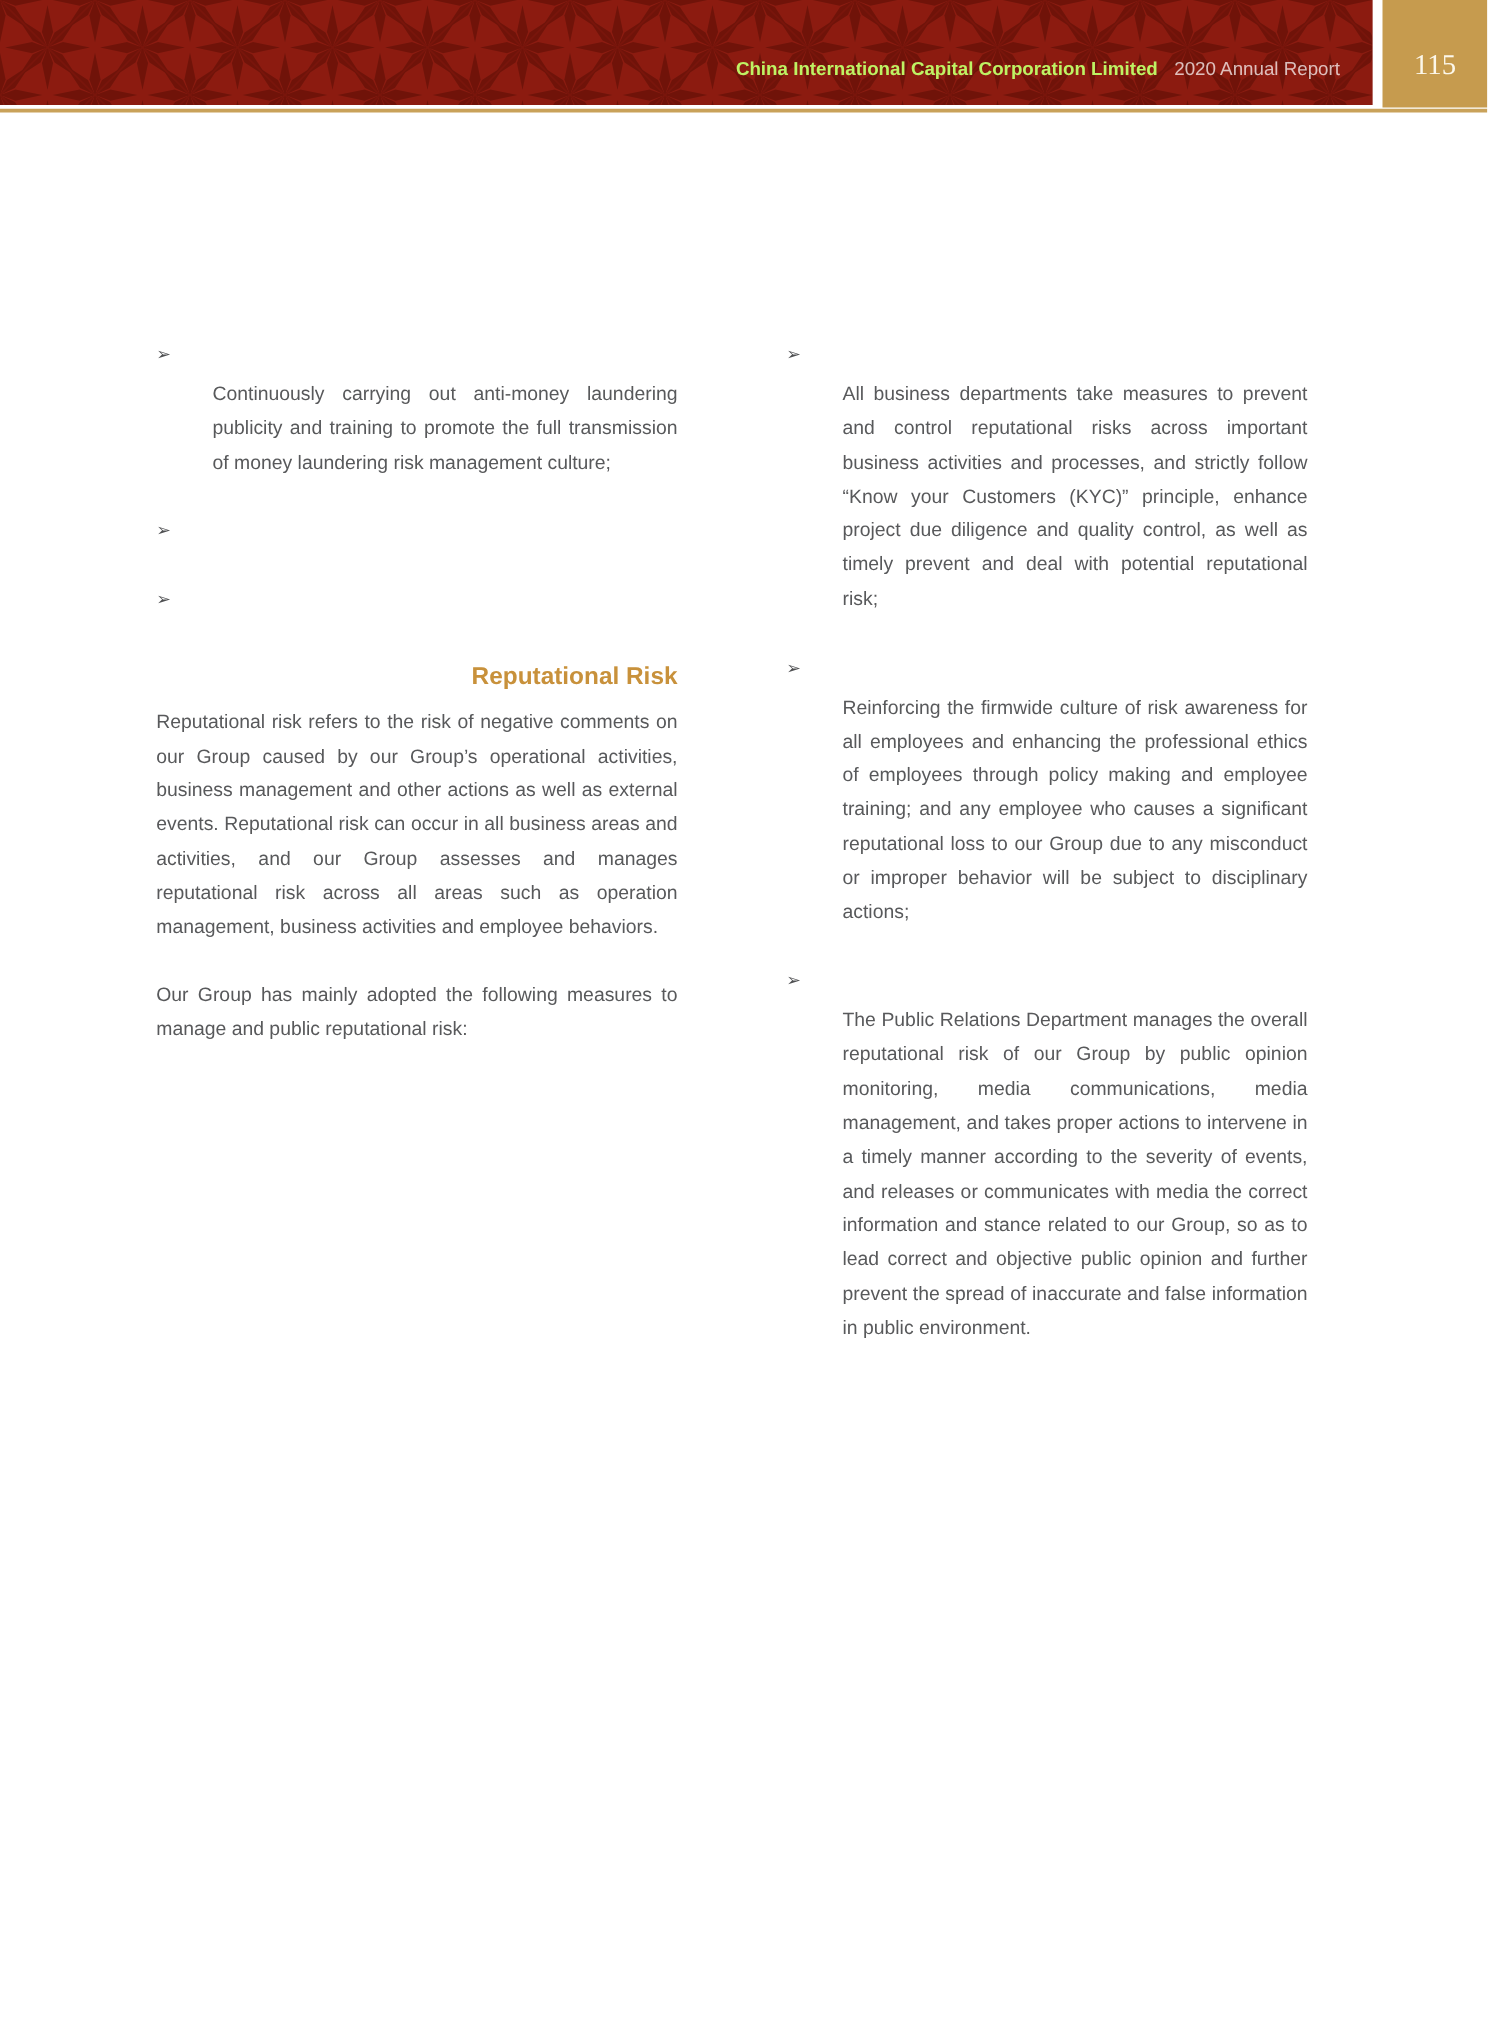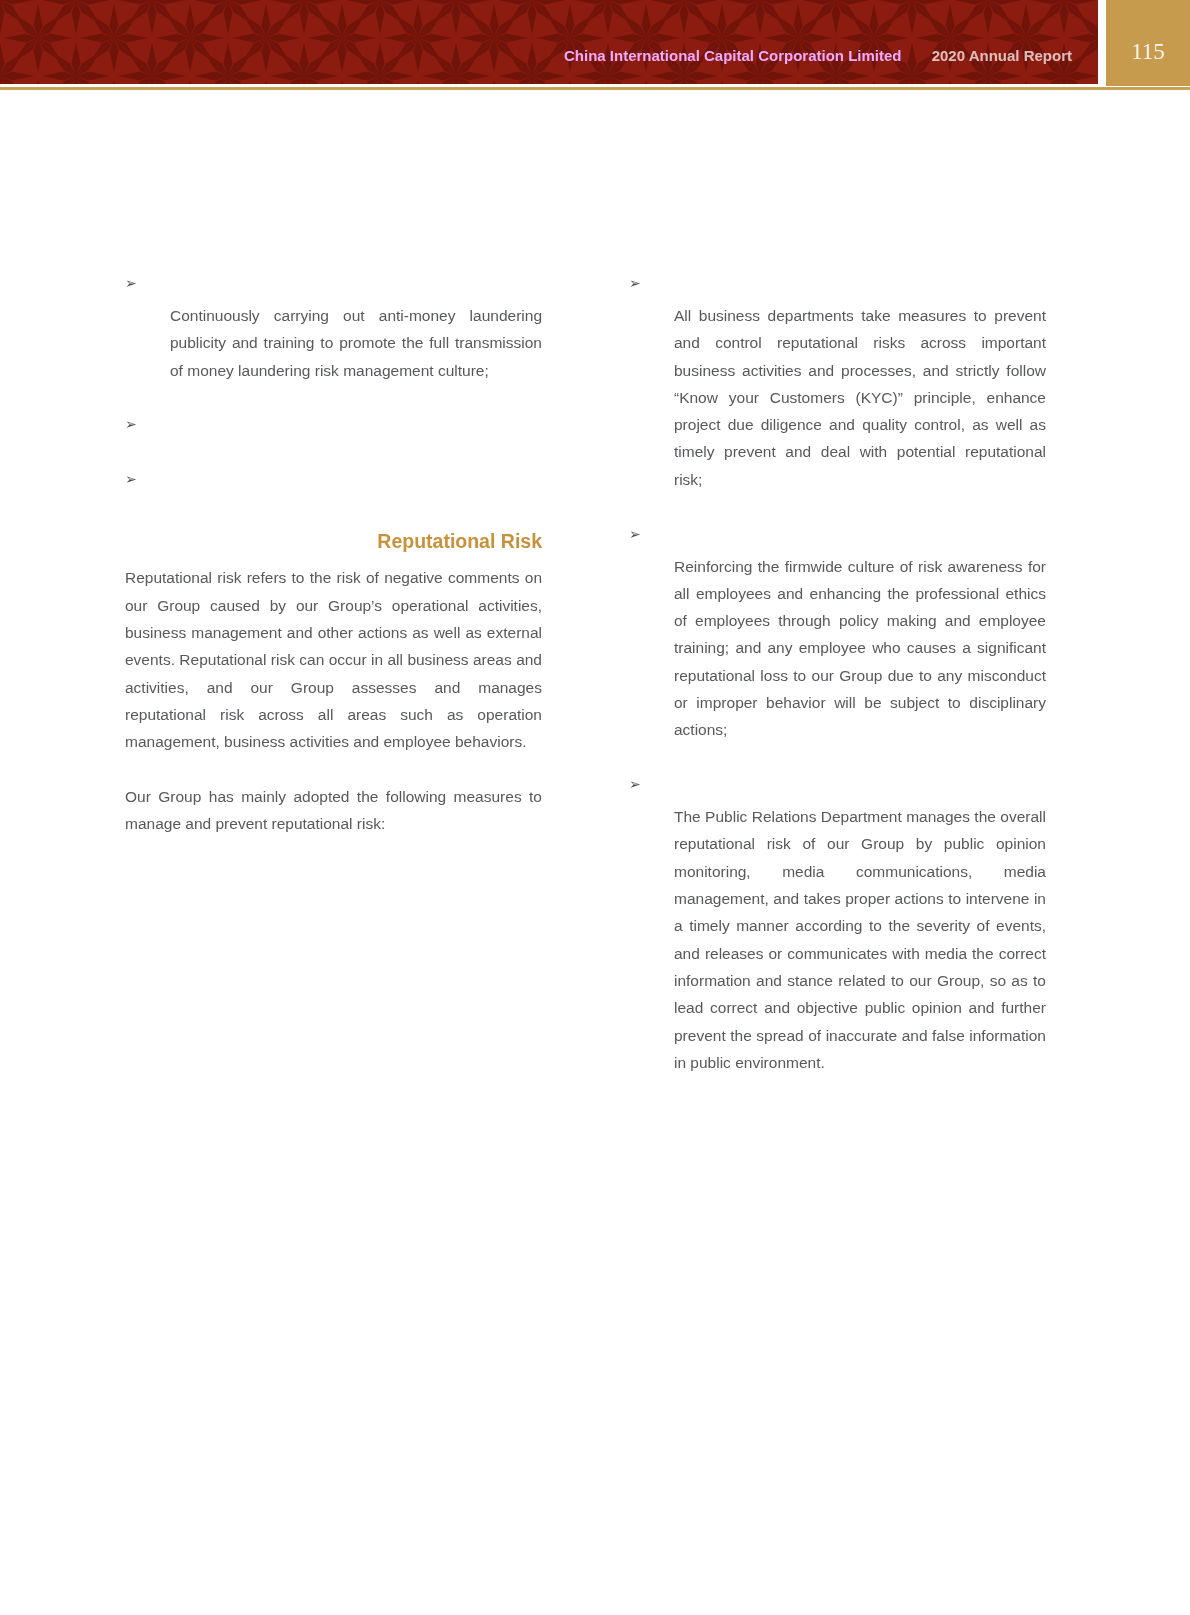--- a/index.html
+++ b/index.html
@@ -18,22 +18,22 @@
     background:#8C1B10;
     overflow:hidden;
   }
   .band-svg { position:absolute; left:0; top:0; display:block; }
   .band-text {
     position:absolute; right:26px; top:47px;
     white-space:nowrap;
     font-size:15px;
     color:#ffffff;
   }
-  .band-text .company { font-weight:bold; color:#f0abfc;text-align:right; }
-  .band-text .report  { font-weight:bold; color:rgba(255,255,255,0.72); margin-left:26px; }
+  .band-text .company { font-weight:bold; color:#bef264;text-align:right; }
+  .band-text .report  { font-weight:normal; color:rgba(255,255,255,0.72); margin-left:9px; }
   .page-box {
     position:absolute; left:1106px; top:0;
     width:84px; height:86px;
     background:#C69B4E;
     display:flex; align-items:center; justify-content:center;
     font-family:"Liberation Serif", serif;
     font-size:23px; color:#FCF7EA;
     padding-top:18px; box-sizing:border-box;
   }
   .gold-rule {
@@ -127,21 +127,21 @@
       </div>
 
       <div class="bullet">
         <span class="marker">➢</span>
       </div>
 
       <h2 class="section-heading">Reputational Risk</h2>
 
       <p class="para">Reputational risk refers to the risk of negative comments on our Group caused by our Group’s operational activities, business management and other actions as well as external events. Reputational risk can occur in all business areas and activities, and our Group assesses and manages reputational risk across all areas such as operation management, business activities and employee behaviors.</p>
 
-      <p class="para">Our Group has mainly adopted the following measures to manage and prevent reputational risk:</p>
+      <p class="para">Our Group has mainly adopted the following measures to manage and public reputational risk:</p>
 
     </div>
 
     <div class="col">
 
       <div class="bullet">
         <span class="marker">➢</span>
         <div class="bullet-text">All business departments take measures to prevent and control reputational risks across important business activities and processes, and strictly follow “Know your Customers (KYC)” principle, enhance project due diligence and quality control, as well as timely prevent and deal with potential reputational risk;</div>
       </div>
 

